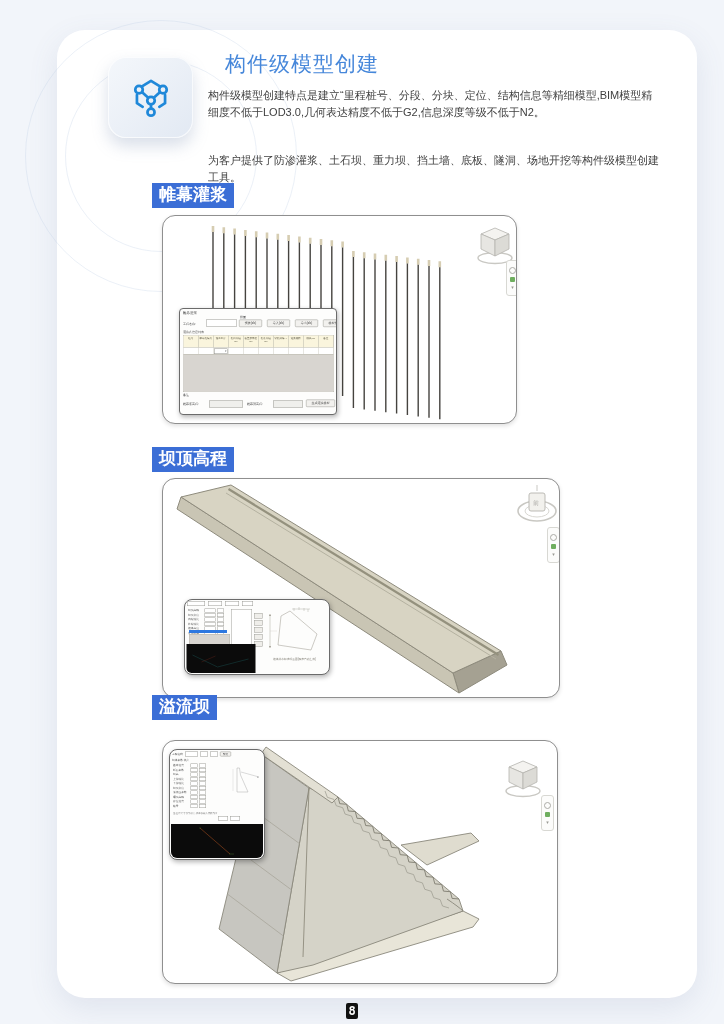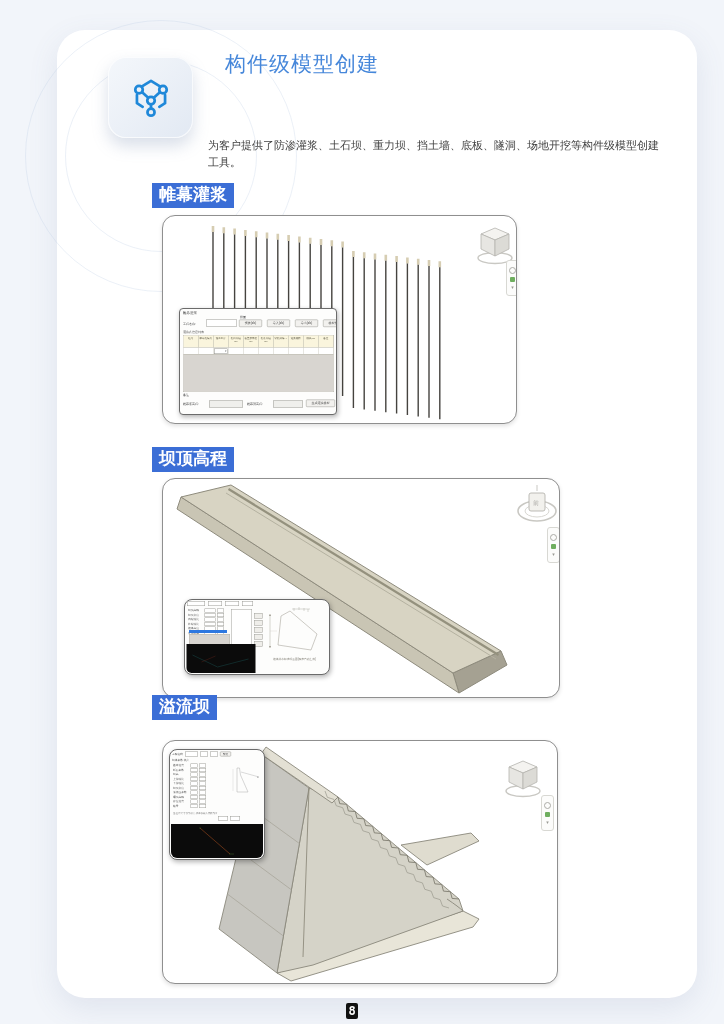--- a/index.html
+++ b/index.html
@@ -25,21 +25,21 @@
   }
   .title{
     position:absolute;left:168px;top:20px;margin:0;
     font-size:21px;font-weight:normal;letter-spacing:1px;color:#4687da;
   }
   .para{
     position:absolute;left:151px;width:452px;margin:0;
     font-size:11px;line-height:17px;color:#3f3f3f;
   }
   .p1{top:57px;}
-  .p2{top:107px;}
+  .p2{top:122px;}
   .sec-label{
     position:absolute;left:95px;display:inline-block;
     background:#3b6ed6;color:#fff;
     font-family:"Liberation Serif","DejaVu Serif",serif;
     font-weight:bold;font-size:17px;line-height:20px;
     padding:2px 7px 3px 7px;
   }
   .panel{
     position:absolute;left:105px;background:#fff;
     border:1.5px solid #8f8f8f;border-radius:13px;
@@ -117,20 +117,21 @@
         <path d="M32.5,18.5 L27.2,23.2"></path>
         <path d="M24,30.2 L24,34"></path>
         <circle cx="12.5" cy="16" r="3.6"></circle>
         <circle cx="35.5" cy="16" r="3.6"></circle>
         <circle cx="24" cy="26.5" r="3.6"></circle>
         <circle cx="24" cy="37.6" r="3.4"></circle>
       </g>
     </svg>
   </div>
   <h1 class="title">构件级模型创建</h1>
+  <p class="para p1">构件级模型创建特点是建立“里程桩号、分段、分块、定位、结构信息等精细模型,BIM模型精细度不低于LOD3.0,几何表达精度不低于G2,信息深度等级不低于N2。</p>
   <p class="para p2">为客户提供了防渗灌浆、土石坝、重力坝、挡土墙、底板、隧洞、场地开挖等构件级模型创建工具。</p>
 
   <div class="sec-label" style="top:153px">帷幕灌浆</div>
   <div class="panel panel1">
     <svg class="fillsvg" width="353" height="207" id="rods">
         <line x1="50" y1="10" x2="50" y2="16" stroke="#d6cdb2" stroke-width="2.6"></line>
         <line x1="50" y1="16" x2="50" y2="180" stroke="#45433f" stroke-width="1.4"></line>
         <line x1="60.8" y1="11.3" x2="60.8" y2="17.3" stroke="#d6cdb2" stroke-width="2.6"></line>
         <line x1="60.8" y1="17.3" x2="60.8" y2="180" stroke="#45433f" stroke-width="1.4"></line>
         <line x1="71.6" y1="12.6" x2="71.6" y2="18.6" stroke="#d6cdb2" stroke-width="2.6"></line>

